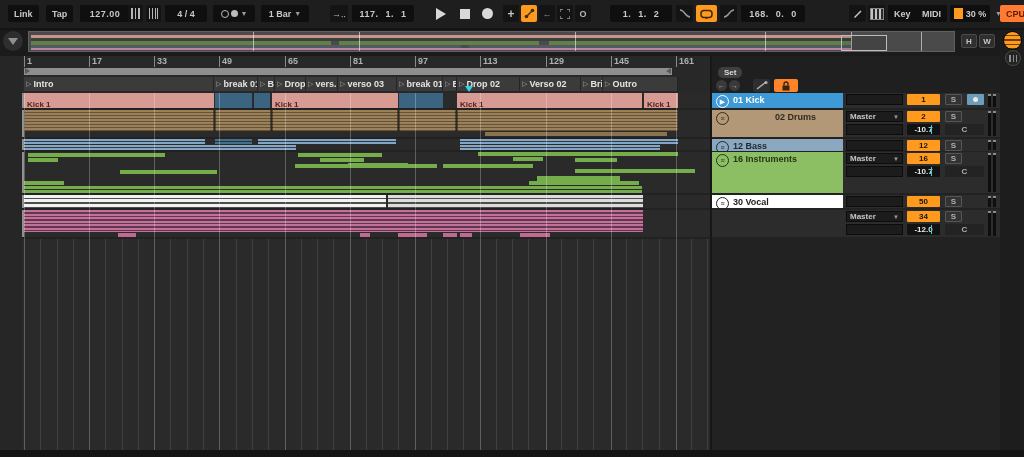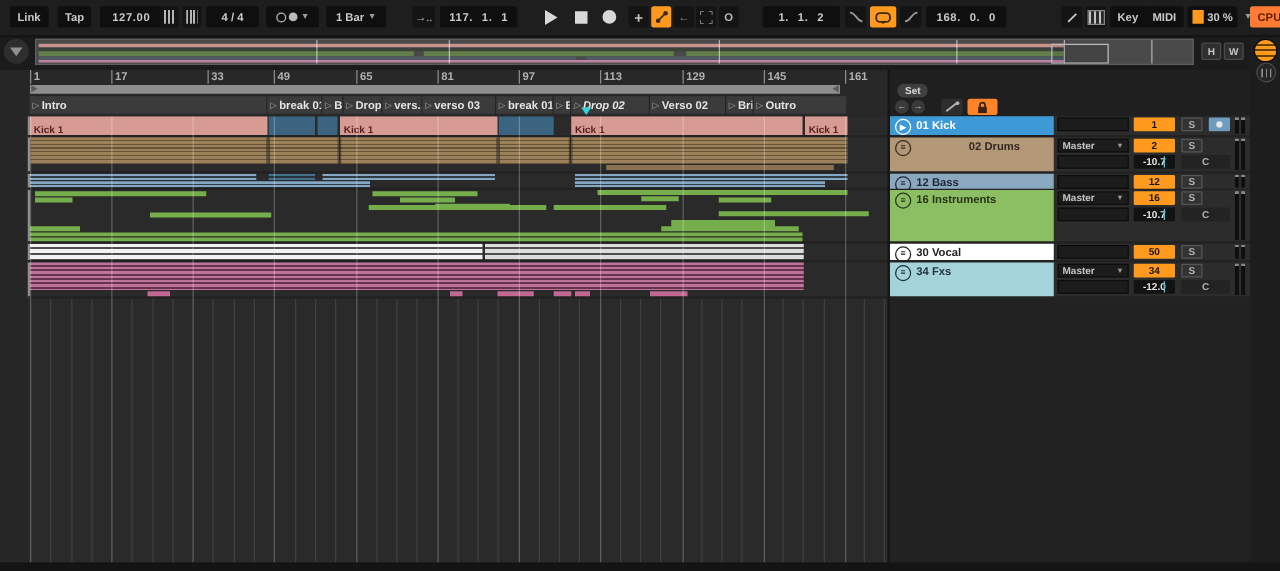--- a/index.html
+++ b/index.html
@@ -231,21 +231,21 @@
   <div class="abs rail"></div>
   <div class="abs rail-circ1"></div>
   <div class="abs rail-circ2">
       <span class="bars"></span>
     </div>
 
   <div class="abs leftcol"></div>
   <div class="abs ruler-bg" id="ruler">
       <div class="ruler-num" style="left: 2px;">1</div>
       <div class="ruler-num" style="left: 67px;">17</div>
-      <div class="ruler-num" style="left: 144px;">33</div>
+      <div class="ruler-num" style="left: 132px;">33</div>
       <div class="ruler-num" style="left: 197px;">49</div>
       <div class="ruler-num" style="left: 263px;">65</div>
       <div class="ruler-num" style="left: 328px;">81</div>
       <div class="ruler-num" style="left: 393px;">97</div>
       <div class="ruler-num" style="left: 458px;">113</div>
       <div class="ruler-num" style="left: 524px;">129</div>
       <div class="ruler-num" style="left: 589px;">145</div>
       <div class="ruler-num" style="left: 654px;">161</div>
     </div>
   <div class="abs panel-top-bg"></div>
@@ -279,21 +279,21 @@
         <span class="lbl">verso 03</span>
       </div>
       <div class="locator" style="left: 375px; width: 46px;">
         <span class="flag">▷</span>
         <span class="lbl">break 01</span>
       </div>
       <div class="locator" style="left: 421px; width: 14px;">
         <span class="flag">▷</span>
         <span class="lbl">B</span>
       </div>
-      <div class="locator" style="left: 435px; width: 63px; font-style: italic;">
+      <div class="locator" style="left: 435px; width: 63px;">
         <span class="flag">▷</span>
         <span class="lbl">Drop 02</span>
       </div>
       <div class="locator" style="left: 498px; width: 61px;">
         <span class="flag">▷</span>
         <span class="lbl">Verso 02</span>
       </div>
       <div class="locator" style="left: 559px; width: 22px;">
         <span class="flag">▷</span>
         <span class="lbl">Brid..</span>
@@ -494,24 +494,20 @@
         </div>
         <div class="rbox" style="top: 1px;"></div>
         <div class="tnum" style="top: 1px;">50</div>
         <div class="ts" style="top: 1px;">S</div>
         <div class="tmeter" style="height: 11px;">
           <span class="slot"></span>
           <span class="slot"></span>
         </div>
       </div>
       <div class="trow" style="top: 117px; height: 27px;">
-        <div class="thead" style="background: rgb(165, 211, 218);">
-          <span class="ticon" style="color: rgb(30, 51, 55); border-color: rgb(30, 51, 55);">≡</span>
-          <span class="tname" style="color: rgb(30, 51, 55);">34 Fxs</span>
-        </div>
         <div class="rbox" style="top: 1px;">
           <span>Master</span>
           <span style="font-size: 6px; color: rgb(154, 154, 154);">▼</span>
         </div>
         <div class="rbox" style="top: 14px;"></div>
         <div class="tnum" style="top: 1px;">34</div>
         <div class="ts" style="top: 1px;">S</div>
         <div class="tvol">-12.0<span class="tick"></span></div>
         <div class="tc">C</div>
         <div class="tmeter" style="height: 25px;">

